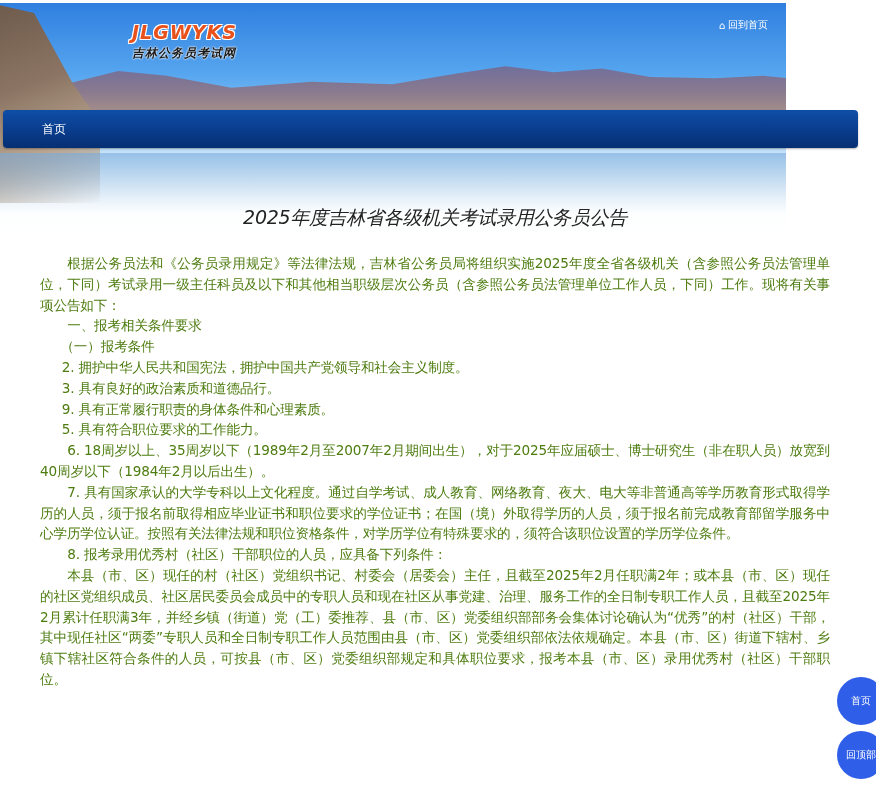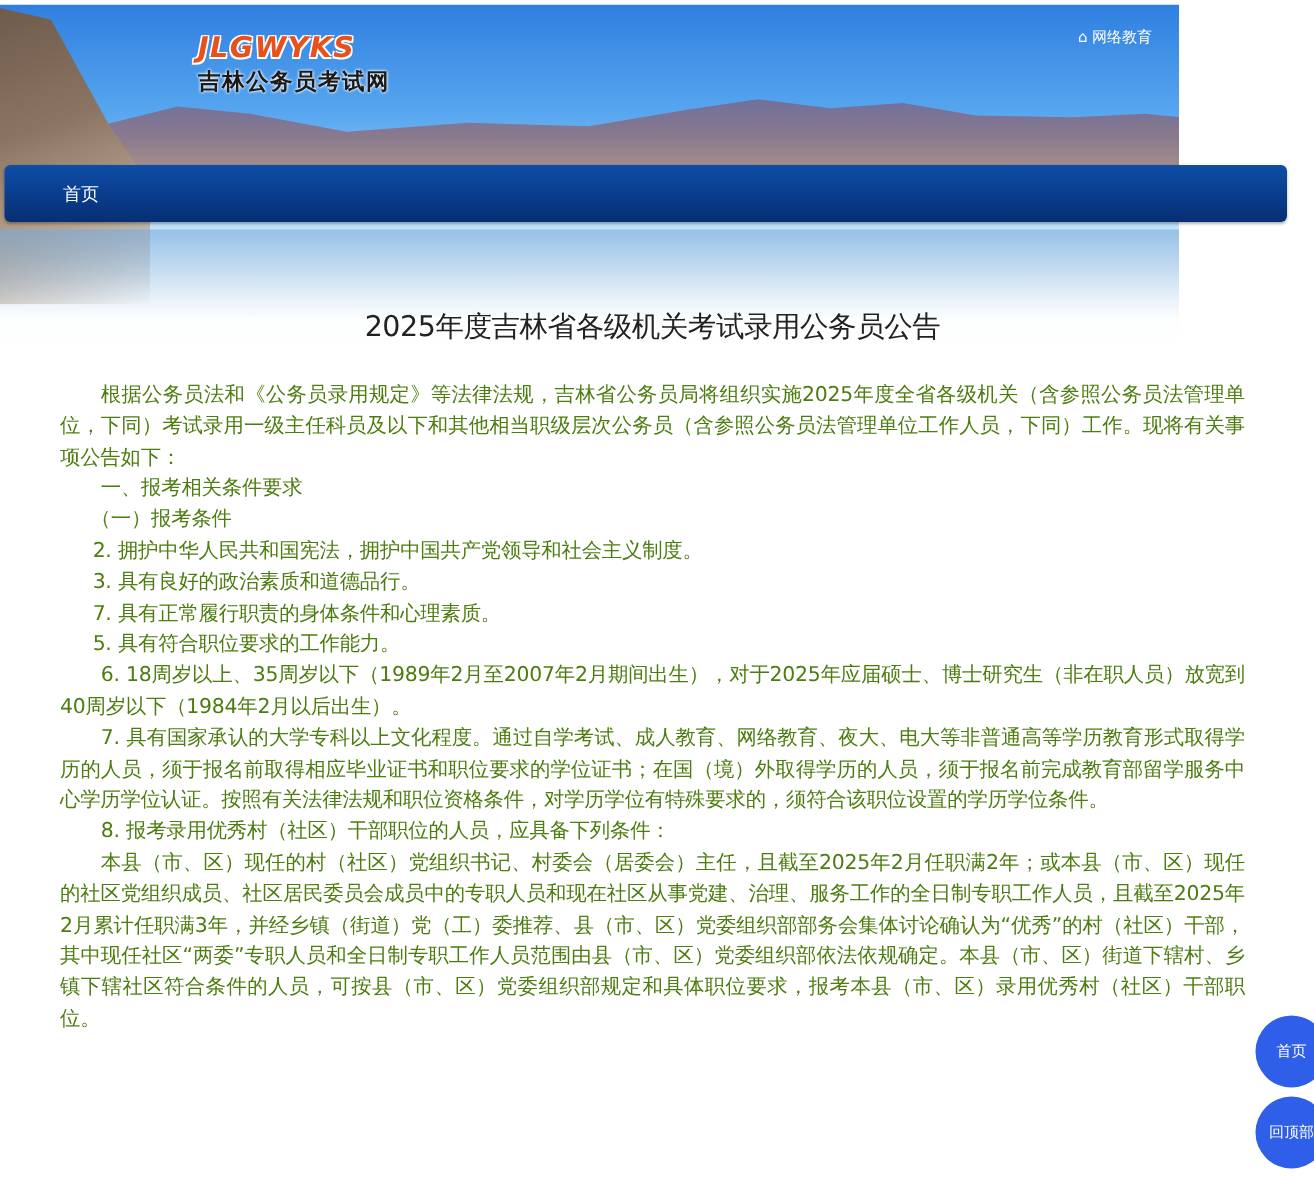--- a/index.html
+++ b/index.html
@@ -38,22 +38,23 @@
       background: linear-gradient(180deg, rgba(120,170,220,0.6), rgba(255,255,255,0));
     }
     .logo { position:absolute; left:132px; top:18px; }
     .logo-en {
       font-family: "DejaVu Sans", sans-serif; font-weight: bold; font-style: italic;
       font-size: 19px; letter-spacing: 1px; color: #e8501c;
       text-shadow: 1px 1px 0 #fff, -1px -1px 0 #fff, 1px -1px 0 #fff, -1px 1px 0 #fff;
     }
     .logo-cn {
       margin-top: 2px; font-family: "DejaVu Sans", sans-serif; font-weight: bold;
-      font-size: 15px; color: #1a1a1a; letter-spacing: 1px;
+      font-size: 12px; color: #1a1a1a; letter-spacing: 1px;
       text-shadow: 0 0 2px #fff, 0 0 2px #fff;
+      font-style: italic;
     }
     .home-link {
       position:absolute; right: 18px; top: 15px; font-size: 10px; color: #ffffff;
       display:flex; align-items:center; gap:3px; cursor:pointer;
     }
     .home-link .ico { font-size: 10px; }
 
     .nav {
       position: absolute; left: 3px; top: 110px; width: 855px; height: 38px;
       border-radius: 4px;
@@ -64,20 +65,21 @@
       position:absolute; left: 39px; top: 11px; font-size: 12px; color: #ffffff; cursor:pointer;
     }
 
     .article {
       position: absolute; left: 40px; top: 205px; width: 790px;
     }
     .title {
       text-align: center; font-size: 19px; color: #222; margin: 0 0 22px 0;
       font-family: "DejaVu Sans", sans-serif; font-weight: normal;
       letter-spacing: -0.3px;
+      font-style: italic;
     }
     .p {
       font-size: 13.6px; line-height: 20.8px; color: #4d7c0f; margin: 0;
       text-align: justify; letter-spacing: -0.15px;
     }
     .ind { text-indent: 2em; }
     .sub { padding-left: 0; text-indent: 1.5em; }
     .list { text-indent: 1.6em; }
 
     .float-btn {
@@ -98,37 +100,37 @@
   <div class="mtn mtn-right"></div>
   <div class="mtn lake"></div>
 
   <div class="logo">
     <div class="logo-en">JLGWYKS</div>
     <div class="logo-cn">吉林公务员考试网</div>
   </div>
 
   <div class="home-link">
     <span class="ico">⌂</span>
-    <span>网络教育</span>
+    <span>回到首页</span>
   </div>
 </div>
 <div class="topline"></div>
 
 <div class="nav">
   <span class="nav-item">首页</span>
 </div>
 
 <div class="article">
   <h1 class="title">2025年度吉林省各级机关考试录用公务员公告</h1>
   <p class="p ind">根据公务员法和《公务员录用规定》等法律法规，吉林省公务员局将组织实施2025年度全省各级机关（含参照公务员法管理单位，下同）考试录用一级主任科员及以下和其他相当职级层次公务员（含参照公务员法管理单位工作人员，下同）工作。现将有关事项公告如下：</p>
   <p class="p ind">一、报考相关条件要求</p>
   <p class="p sub">（一）报考条件</p>
   <p class="p list">2. 拥护中华人民共和国宪法，拥护中国共产党领导和社会主义制度。</p>
   <p class="p list">3. 具有良好的政治素质和道德品行。</p>
-  <p class="p list">7. 具有正常履行职责的身体条件和心理素质。</p>
+  <p class="p list">9. 具有正常履行职责的身体条件和心理素质。</p>
   <p class="p list">5. 具有符合职位要求的工作能力。</p>
   <p class="p ind">6. 18周岁以上、35周岁以下（1989年2月至2007年2月期间出生），对于2025年应届硕士、博士研究生（非在职人员）放宽到40周岁以下（1984年2月以后出生）。</p>
   <p class="p ind">7. 具有国家承认的大学专科以上文化程度。通过自学考试、成人教育、网络教育、夜大、电大等非普通高等学历教育形式取得学历的人员，须于报名前取得相应毕业证书和职位要求的学位证书；在国（境）外取得学历的人员，须于报名前完成教育部留学服务中心学历学位认证。按照有关法律法规和职位资格条件，对学历学位有特殊要求的，须符合该职位设置的学历学位条件。</p>
   <p class="p ind">8. 报考录用优秀村（社区）干部职位的人员，应具备下列条件：</p>
   <p class="p ind">本县（市、区）现任的村（社区）党组织书记、村委会（居委会）主任，且截至2025年2月任职满2年；或本县（市、区）现任的社区党组织成员、社区居民委员会成员中的专职人员和现在社区从事党建、治理、服务工作的全日制专职工作人员，且截至2025年2月累计任职满3年，并经乡镇（街道）党（工）委推荐、县（市、区）党委组织部部务会集体讨论确认为“优秀”的村（社区）干部，其中现任社区“两委”专职人员和全日制专职工作人员范围由县（市、区）党委组织部依法依规确定。本县（市、区）街道下辖村、乡镇下辖社区符合条件的人员，可按县（市、区）党委组织部规定和具体职位要求，报考本县（市、区）录用优秀村（社区）干部职位。</p>
 </div>
 
 <div class="float-btn float-home">首页</div>
 <div class="float-btn float-top">回顶部</div>
 

